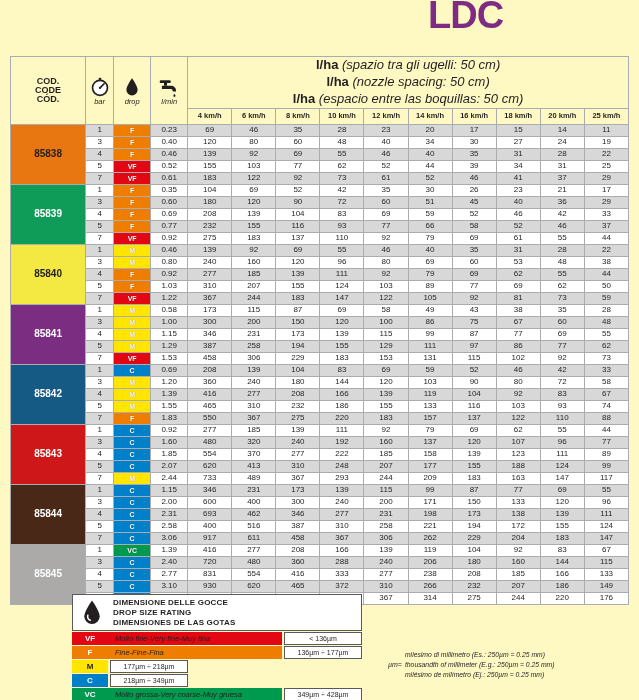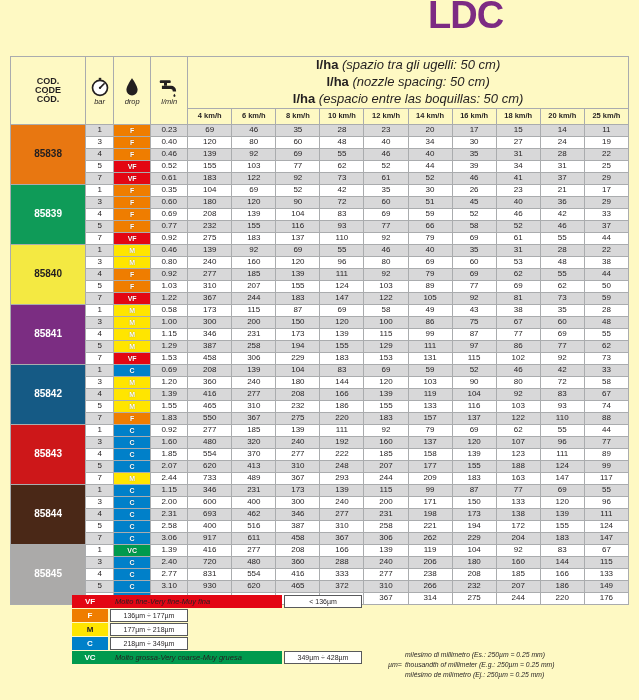--- a/index.html
+++ b/index.html
@@ -711,28 +711,40 @@
           <td class="val bg">314</td>
           <td class="val bg">275</td>
           <td class="val bg">244</td>
           <td class="val bg">220</td>
           <td class="val bg">176</td>
         </tr>
       </tbody>
   </table>
 
   <div class="legend">
+    <div class="legend-head">
+      <svg width="22" height="27" viewBox="0 0 20 24">
+        <path d="M10 1 C10 1 3 10.5 3 15.5 A7 7 0 0 0 17 15.5 C17 10.5 10 1 10 1 Z" fill="#231f20"></path>
+        <path d="M6.2 14.5 a4 4 0 0 0 2.2 4.6" stroke="#fff" stroke-width="1.4" fill="none" stroke-linecap="round"></path>
+      </svg>
+      <div class="legend-titles">
+        <div>DIMENSIONE DELLE GOCCE</div>
+        <div>DROP SIZE RATING</div>
+        <div>DIMENSIONES DE LAS GOTAS</div>
+      </div>
+    </div>
     <div id="legend-rows">
         <div class="lrow">
           <span class="lcode" style="background: rgb(227, 6, 19); color: rgb(255, 255, 255);">VF</span>
           <span class="ldesc" style="background: rgb(227, 6, 19);">Molto fine-Very fine-Muy fina</span>
           <span class="lrange">&lt; 136µm</span>
         </div>
         <div class="lrow">
           <span class="lcode" style="background: rgb(239, 125, 0); color: rgb(255, 255, 255);">F</span>
+          <span class="ldesc" style="background: rgb(239, 125, 0);">Fine-Fine-Fina</span>
           <span class="lrange">136µm ÷ 177µm</span>
         </div>
         <div class="lrow">
           <span class="lcode" style="background: rgb(255, 229, 0); color: rgb(35, 31, 32);">M</span>
           <span class="lrange">177µm ÷ 218µm</span>
         </div>
         <div class="lrow">
           <span class="lcode" style="background: rgb(0, 128, 201); color: rgb(255, 255, 255);">C</span>
           <span class="lrange">218µm ÷ 349µm</span>
         </div>

